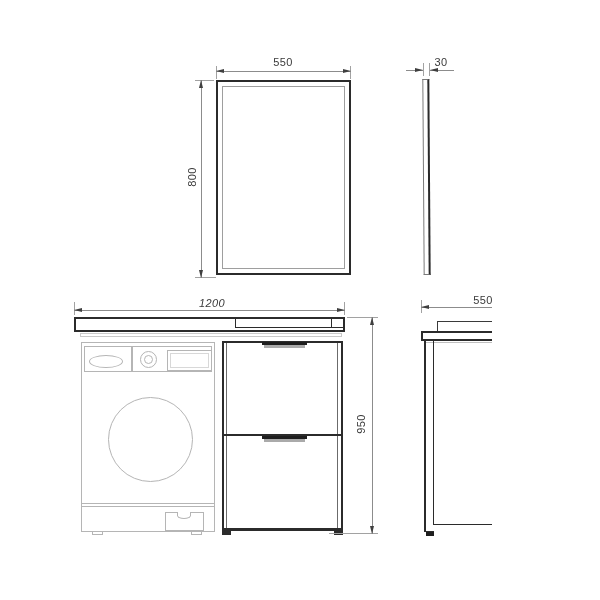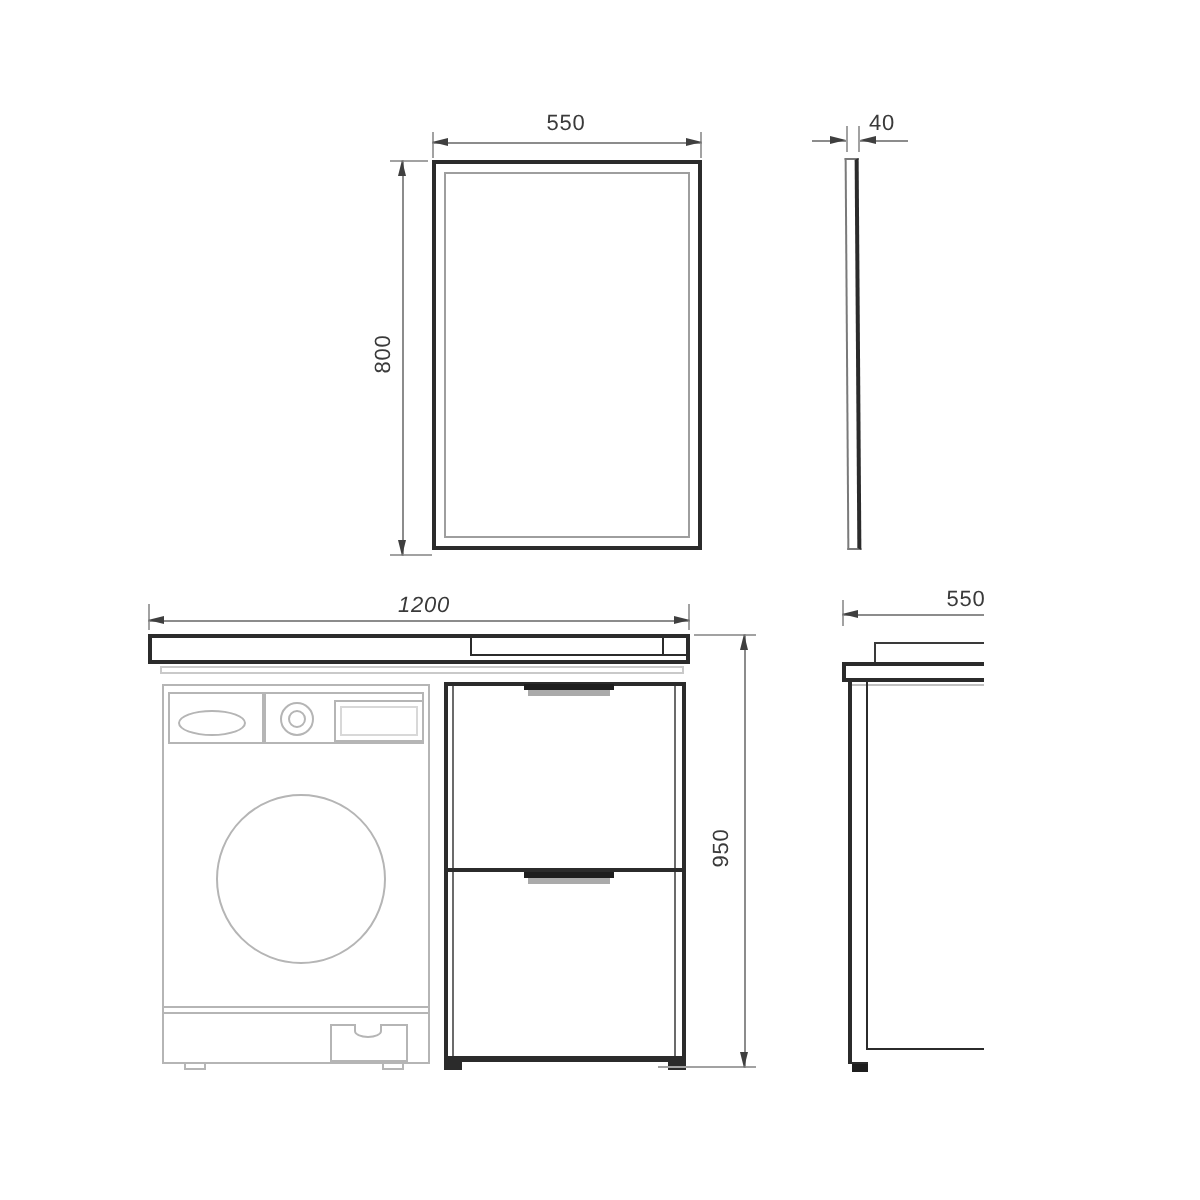--- a/index.html
+++ b/index.html
@@ -49,21 +49,21 @@
 
   <div>
     <div class="rect" style="left:423px;top:79px;width:7px;height:196px;border:1px solid #7a7a7a;border-right:2.5px solid #2b2b2b;transform:rotate(-0.4deg);"></div>
 
     <div class="ext" style="left:423px;top:63px;width:1px;height:13px;"></div>
     <div class="ext" style="left:429px;top:63px;width:1px;height:13px;"></div>
     <div class="ln" style="left:406px;top:70px;width:17px;height:1px;"></div>
     <div class="ln" style="left:430px;top:70px;width:24px;height:1px;"></div>
     <div class="arr r" style="left:415px;top:68px;"></div>
     <div class="arr l" style="left:430px;top:68px;"></div>
-    <div class="lbl" style="left:428px;top:56px;width:26px;">40</div>
+    <div class="lbl" style="left:428px;top:56px;width:26px;">30</div>
   </div>
 
   <div>
 
     <div class="ext" style="left:74px;top:302px;width:1px;height:13px;"></div>
     <div class="ext" style="left:344px;top:302px;width:1px;height:13px;"></div>
     <div class="ln" style="left:74px;top:310px;width:271px;height:1px;"></div>
     <div class="arr l" style="left:74px;top:308px;"></div>
     <div class="arr r" style="left:337px;top:308px;"></div>
     <div class="lbl" style="left:182px;top:297px;width:60px;font-style:italic;">1200</div>

